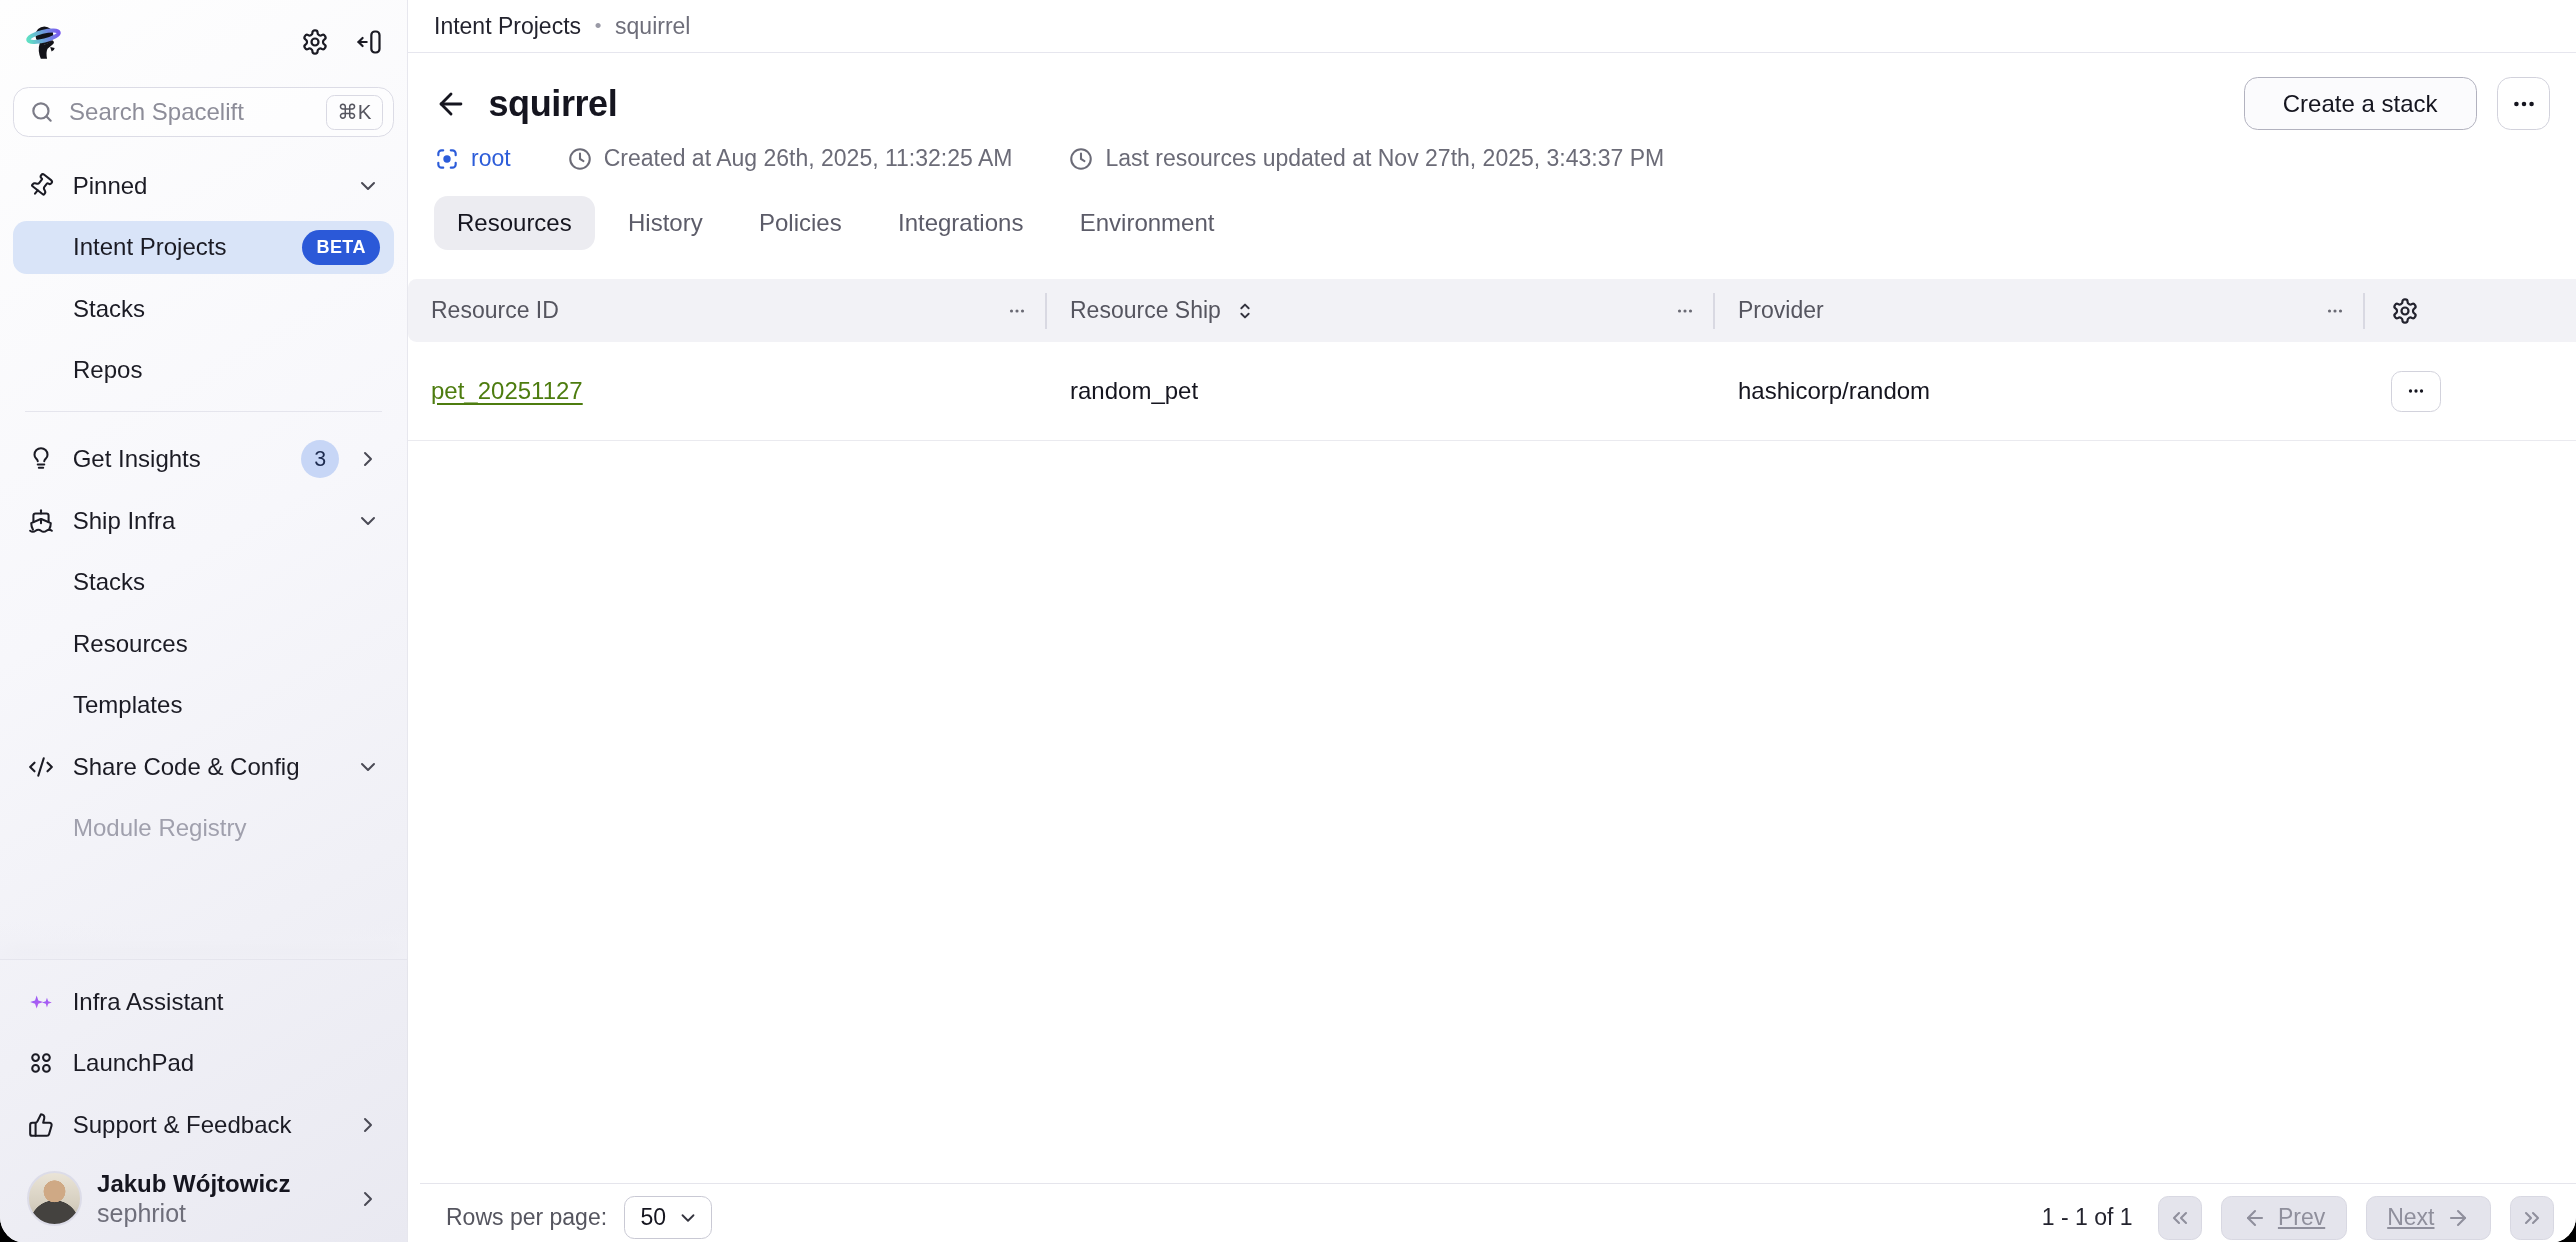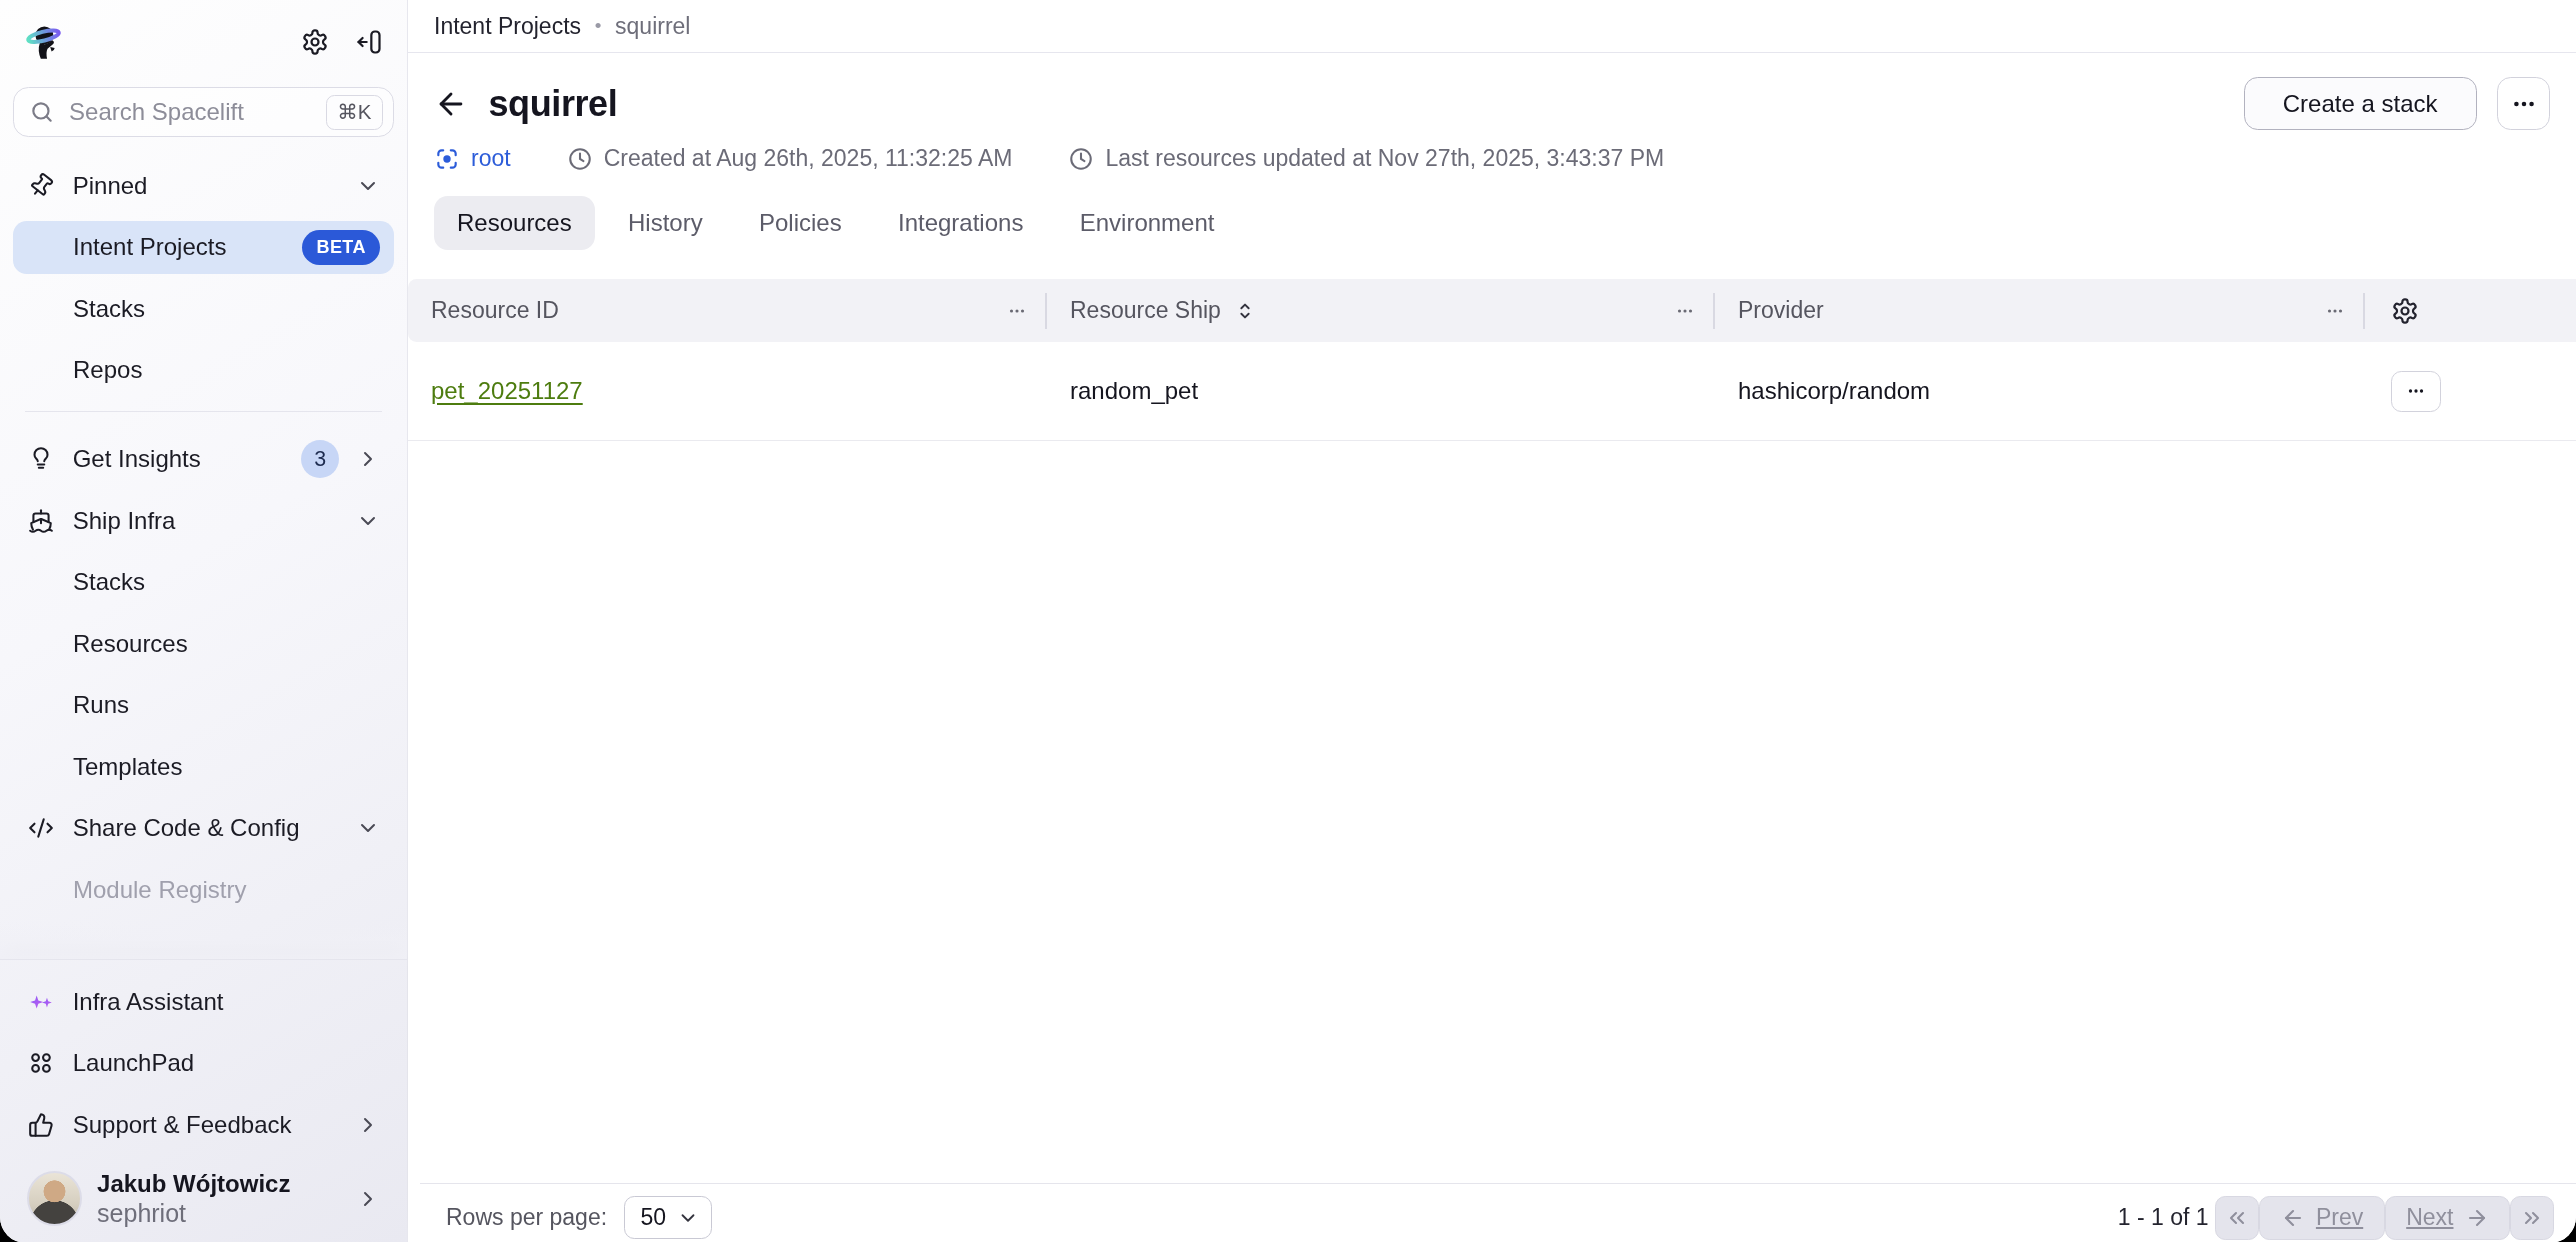--- a/index.html
+++ b/index.html
@@ -112,21 +112,21 @@
 
   .flex-spacer { flex: 1; }
 
   .footer { flex: 0 0 60px; height: 60px; border-top: 1.7px solid #e5e5ec; display: flex;
             align-items: center; padding: 8px 22px 0 26px; font-size: 23px; margin-left: 12px; }
   .rpp { display: flex; align-items: center; gap: 17px; color: #55555f; }
   .select { height: 43px; padding: 0 12px 0 15.4px; border: 1.7px solid #c9c9d4; border-radius: 10.3px;
             background: #fff; display: flex; align-items: center; gap: 11px; color: #15151f;
             font: inherit; font-size: 23px; cursor: pointer; }
   .select svg { color: #33333e; }
-  .pager { margin-left: auto; display: flex; align-items: center; gap: 0; }
+  .pager { margin-left: auto; display: flex; align-items: center; gap: 19px; }
   .range { color: #23232e; font-weight: 500; margin-right: 6.8px; }
   .pg-btn { height: 44px; border-radius: 10.3px; background: #e4e4ec; color: #8f8f9c;
             border: 1.7px solid #d8d8e2; display: flex; align-items: center; justify-content: center;
             gap: 11px; font: inherit; font-size: 23px; padding: 0 20.5px; cursor: default; text-decoration: underline; }
   .pg-btn.sq { width: 44px; padding: 0; }
 
   svg { display: block; }
 </style>
 </head>
 <body>
@@ -243,23 +243,20 @@
         </span>
       </div>
 
       <div class="item sub">
         <span class="lbl">Stacks</span>
       </div>
       <div class="item sub">
         <span class="lbl">Resources</span>
       </div>
       <div class="item sub">
-        <span class="lbl">Runs</span>
-      </div>
-      <div class="item sub">
         <span class="lbl">Templates</span>
       </div>
 
       <div class="item">
         <span class="ic">
           <svg width="26" height="26" viewBox="0 0 24 24" fill="none" stroke="currentColor" stroke-width="1.9" stroke-linecap="round" stroke-linejoin="round">
             <path d="m18 16 4-4-4-4"></path>
               <path d="m6 8-4 4 4 4"></path>
               <path d="m14.5 4-5 16"></path>
           </svg>

